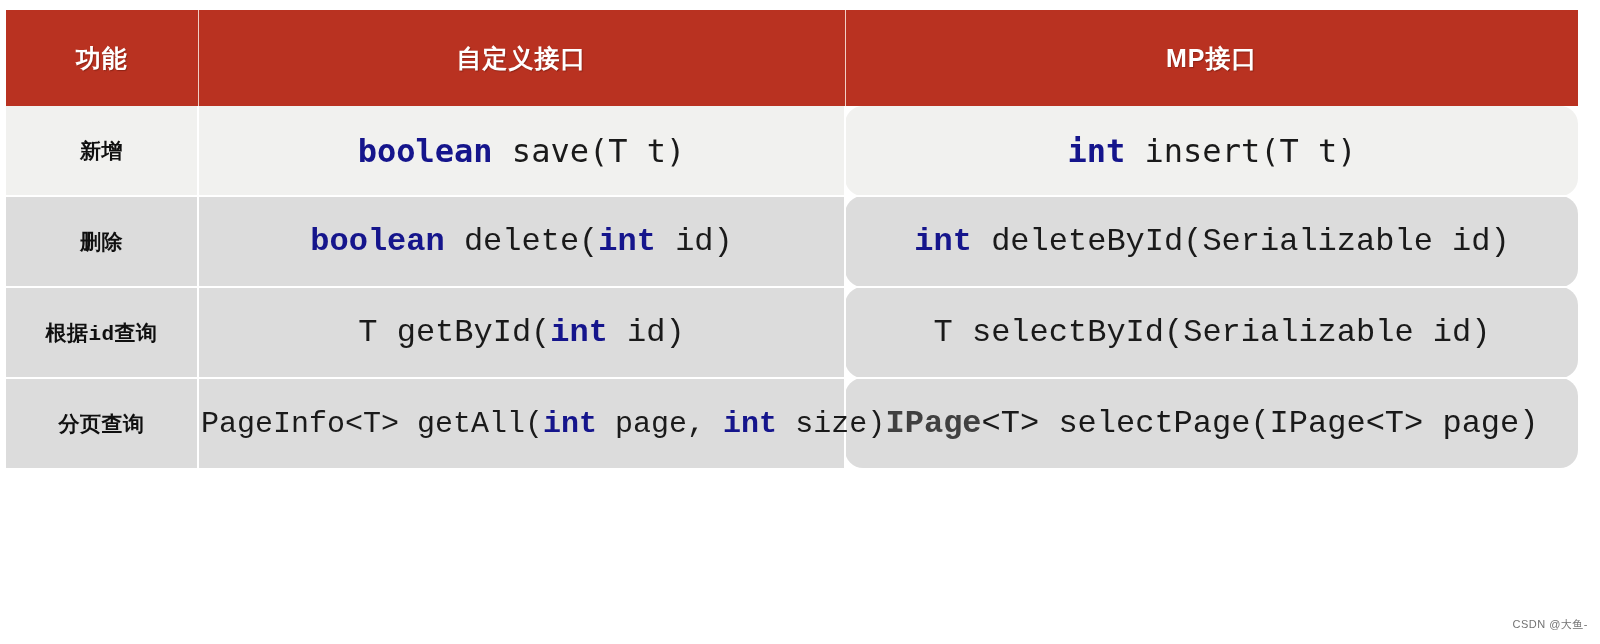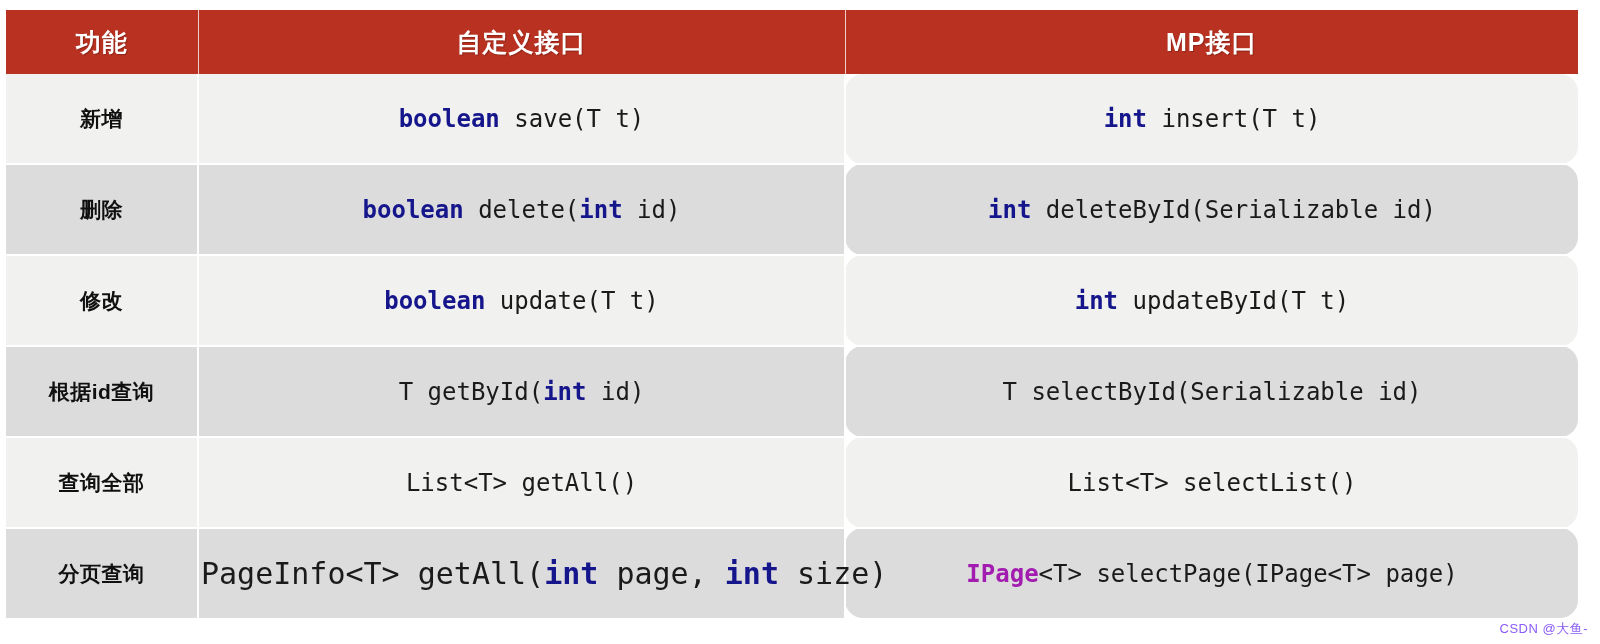--- a/index.html
+++ b/index.html
@@ -28,35 +28,35 @@
     width: 1572px;
   }
 
   table.api-table col.c-func { width: 192px; }
   table.api-table col.c-custom { width: 647px; }
   table.api-table col.c-mp { width: 733px; }
 
   thead th {
     background: #b93221;
     color: #ffffff;
-    height: 64px;
+    height: 96px;
     font-family: "Liberation Sans", sans-serif;
     font-weight: bold;
     font-size: 25px;
     letter-spacing: 1px;
     text-align: center;
     vertical-align: middle;
     border-right: 1px solid #f0cfc6;
     padding: 0;
     text-shadow: 1px 1px 1px rgba(90,20,10,0.45);
   }
   thead th:last-child { border-right: none; margin-top: 12px; }
 
   tbody tr.row-light td { background: #f1f1ef; }
-  tbody tr.row-dark td  { background: #dcdcdc; }
+  tbody tr.row-dark td  { background: #dcdcdc; font-family: Liberation Mono, monospace; }
 
   tbody td {
     height: 73px;
     vertical-align: middle;
     text-align: center;
     padding: 8px 2px;
     border-right: 2px solid #ffffff;
     border-bottom: 2px solid #ffffff;
   }
   tbody td:last-child { border-right: none; border-radius: 18px; }
@@ -65,43 +65,43 @@
   td.func-cell {
     font-family: "Liberation Sans", sans-serif;
     font-weight: bold;
     font-size: 21px;
     color: #101010;
     letter-spacing: 0.5px;
   }
 
   td.code-cell {
     font-family: "DejaVu Sans Mono", monospace;
-    font-size: 24px;
+    font-size: 32px;
     color: #1a1a1a;
     white-space: nowrap;
     letter-spacing: 0px;
   }
   td.code-cell.tight { font-size: 30px; }
 
   .kw {
     color: #15158c;
     font-weight: bold;
   }
   .ipage {
-    color: #a21caf;
+    color: #404040;
     font-weight: bold;
   }
 
   #watermark {
     position: absolute;
     right: 12px;
-    bottom: 6px;
+    bottom: 12px;
     font-family: "Liberation Sans", sans-serif;
-    font-size: 13px;
-    color: #8b5cf6;
+    font-size: 11px;
+    color: #737373;
     letter-spacing: 0.5px;
     white-space: nowrap;
   }
 </style>
 </head>
 <body>
 
 <div id="table-wrap">
   <table class="api-table">
     <colgroup>
@@ -120,34 +120,24 @@
         <tr class="row-light">
           <td class="func-cell">新增</td>
           <td class="code-cell"><span class="kw">boolean</span><span> save(T t)</span></td>
           <td class="code-cell"><span class="kw">int</span><span> insert(T t)</span></td>
         </tr>
         <tr class="row-dark">
           <td class="func-cell">删除</td>
           <td class="code-cell"><span class="kw">boolean</span><span> delete(</span><span class="kw">int</span><span> id)</span></td>
           <td class="code-cell"><span class="kw">int</span><span> deleteById(Serializable id)</span></td>
         </tr>
-        <tr class="row-light">
-          <td class="func-cell">修改</td>
-          <td class="code-cell"><span class="kw">boolean</span><span> update(T t)</span></td>
-          <td class="code-cell"><span class="kw">int</span><span> updateById(T t)</span></td>
-        </tr>
         <tr class="row-dark">
           <td class="func-cell">根据id查询</td>
           <td class="code-cell"><span>T getById(</span><span class="kw">int</span><span> id)</span></td>
           <td class="code-cell"><span>T selectById(Serializable id)</span></td>
-        </tr>
-        <tr class="row-light">
-          <td class="func-cell">查询全部</td>
-          <td class="code-cell"><span>List&lt;T&gt; getAll()</span></td>
-          <td class="code-cell"><span>List&lt;T&gt; selectList()</span></td>
         </tr>
         <tr class="row-dark">
           <td class="func-cell">分页查询</td>
           <td class="code-cell tight"><span>PageInfo&lt;T&gt; getAll(</span><span class="kw">int</span><span> page, </span><span class="kw">int</span><span> size)</span></td>
           <td class="code-cell"><span class="ipage">IPage</span><span>&lt;T&gt; selectPage(IPage&lt;T&gt; page)</span></td>
         </tr>
       </tbody>
   </table>
 </div>
 

